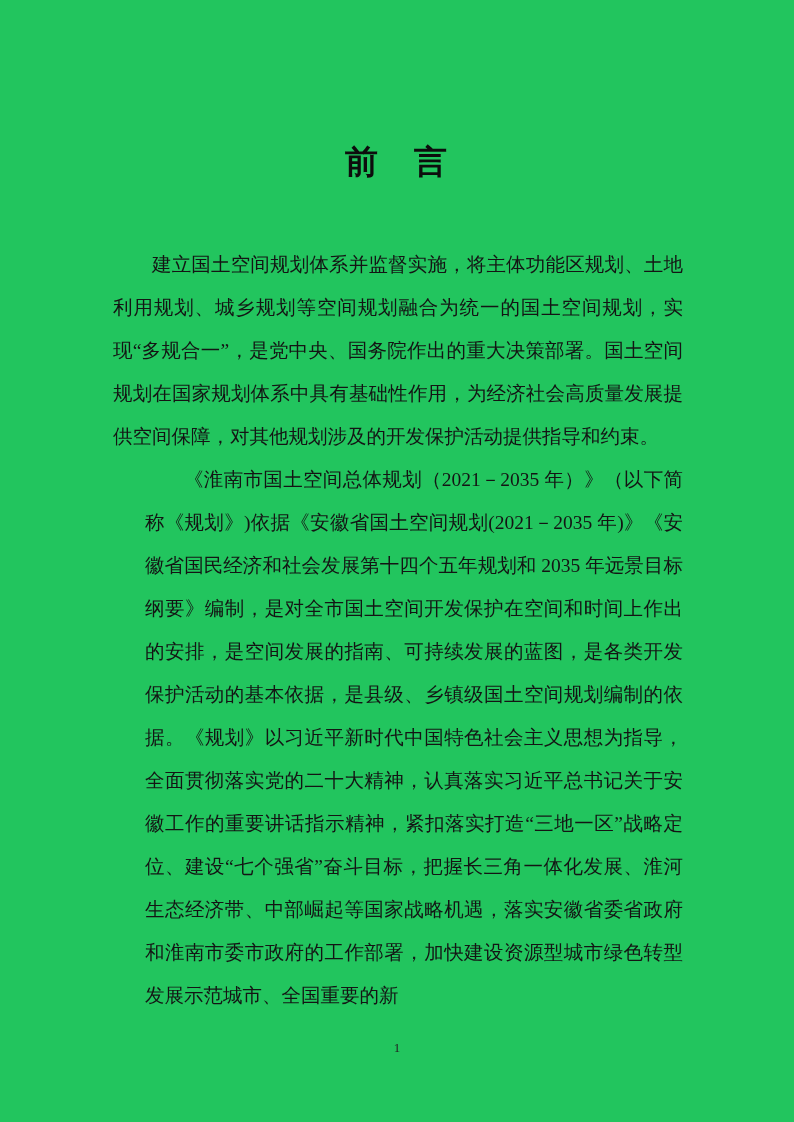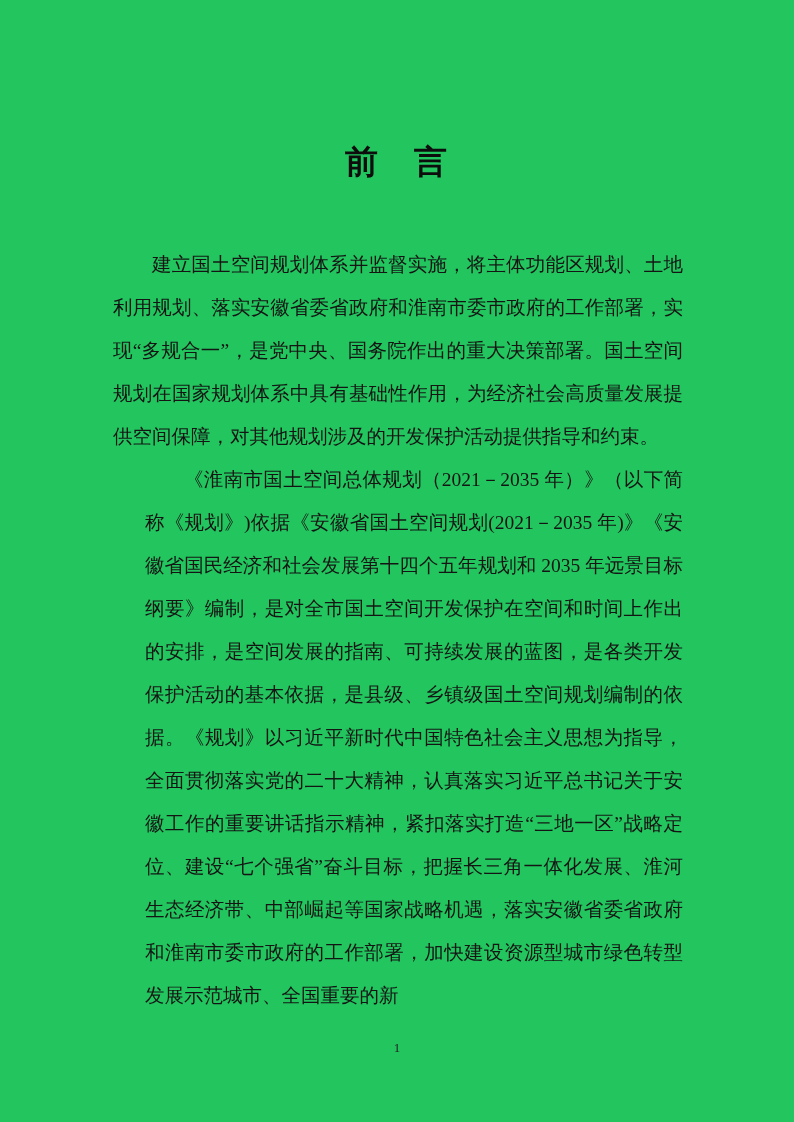--- a/index.html
+++ b/index.html
@@ -75,19 +75,19 @@
 </head>
 <body>
 
 <div class="page">
 
   <div class="doc-title">
     <span>前</span><span class="gap"></span><span>言</span>
   </div>
 
   <div class="body-text">
-    <p class="para">建立国土空间规划体系并监督实施，将主体功能区规划、土地利用规划、落实安徽省委省政府和淮南市委市政府的工作部署，实现“多规合一”，是党中央、国务院作出的重大决策部署。国土空间规划在国家规划体系中具有基础性作用，为经济社会高质量发展提供空间保障，对其他规划涉及的开发保护活动提供指导和约束。</p>
+    <p class="para">建立国土空间规划体系并监督实施，将主体功能区规划、土地利用规划、城乡规划等空间规划融合为统一的国土空间规划，实现“多规合一”，是党中央、国务院作出的重大决策部署。国土空间规划在国家规划体系中具有基础性作用，为经济社会高质量发展提供空间保障，对其他规划涉及的开发保护活动提供指导和约束。</p>
     <p class="para">《淮南市国土空间总体规划（2021－2035 年）》（以下简称《规划》)依据《安徽省国土空间规划(2021－2035 年)》《安徽省国民经济和社会发展第十四个五年规划和 2035 年远景目标纲要》编制，是对全市国土空间开发保护在空间和时间上作出的安排，是空间发展的指南、可持续发展的蓝图，是各类开发保护活动的基本依据，是县级、乡镇级国土空间规划编制的依据。《规划》以习近平新时代中国特色社会主义思想为指导，全面贯彻落实党的二十大精神，认真落实习近平总书记关于安徽工作的重要讲话指示精神，紧扣落实打造“三地一区”战略定位、建设“七个强省”奋斗目标，把握长三角一体化发展、淮河生态经济带、中部崛起等国家战略机遇，落实安徽省委省政府和淮南市委市政府的工作部署，加快建设资源型城市绿色转型发展示范城市、全国重要的新</p>
   </div>
 
   <div class="page-number">1</div>
 
 </div>
 
 </body></html>

